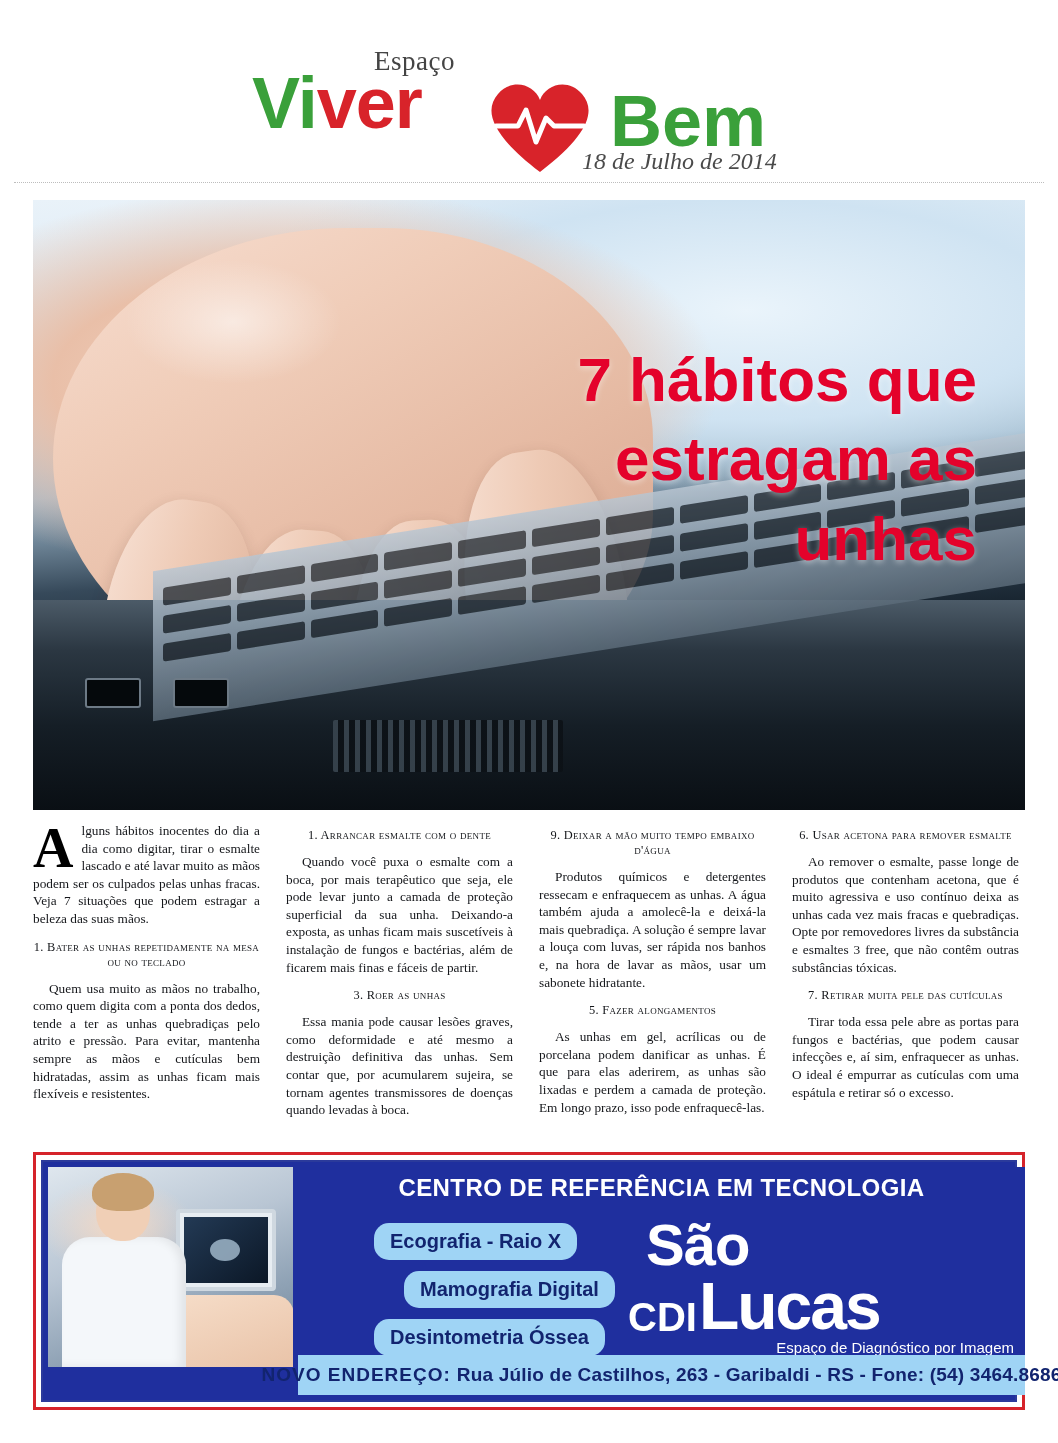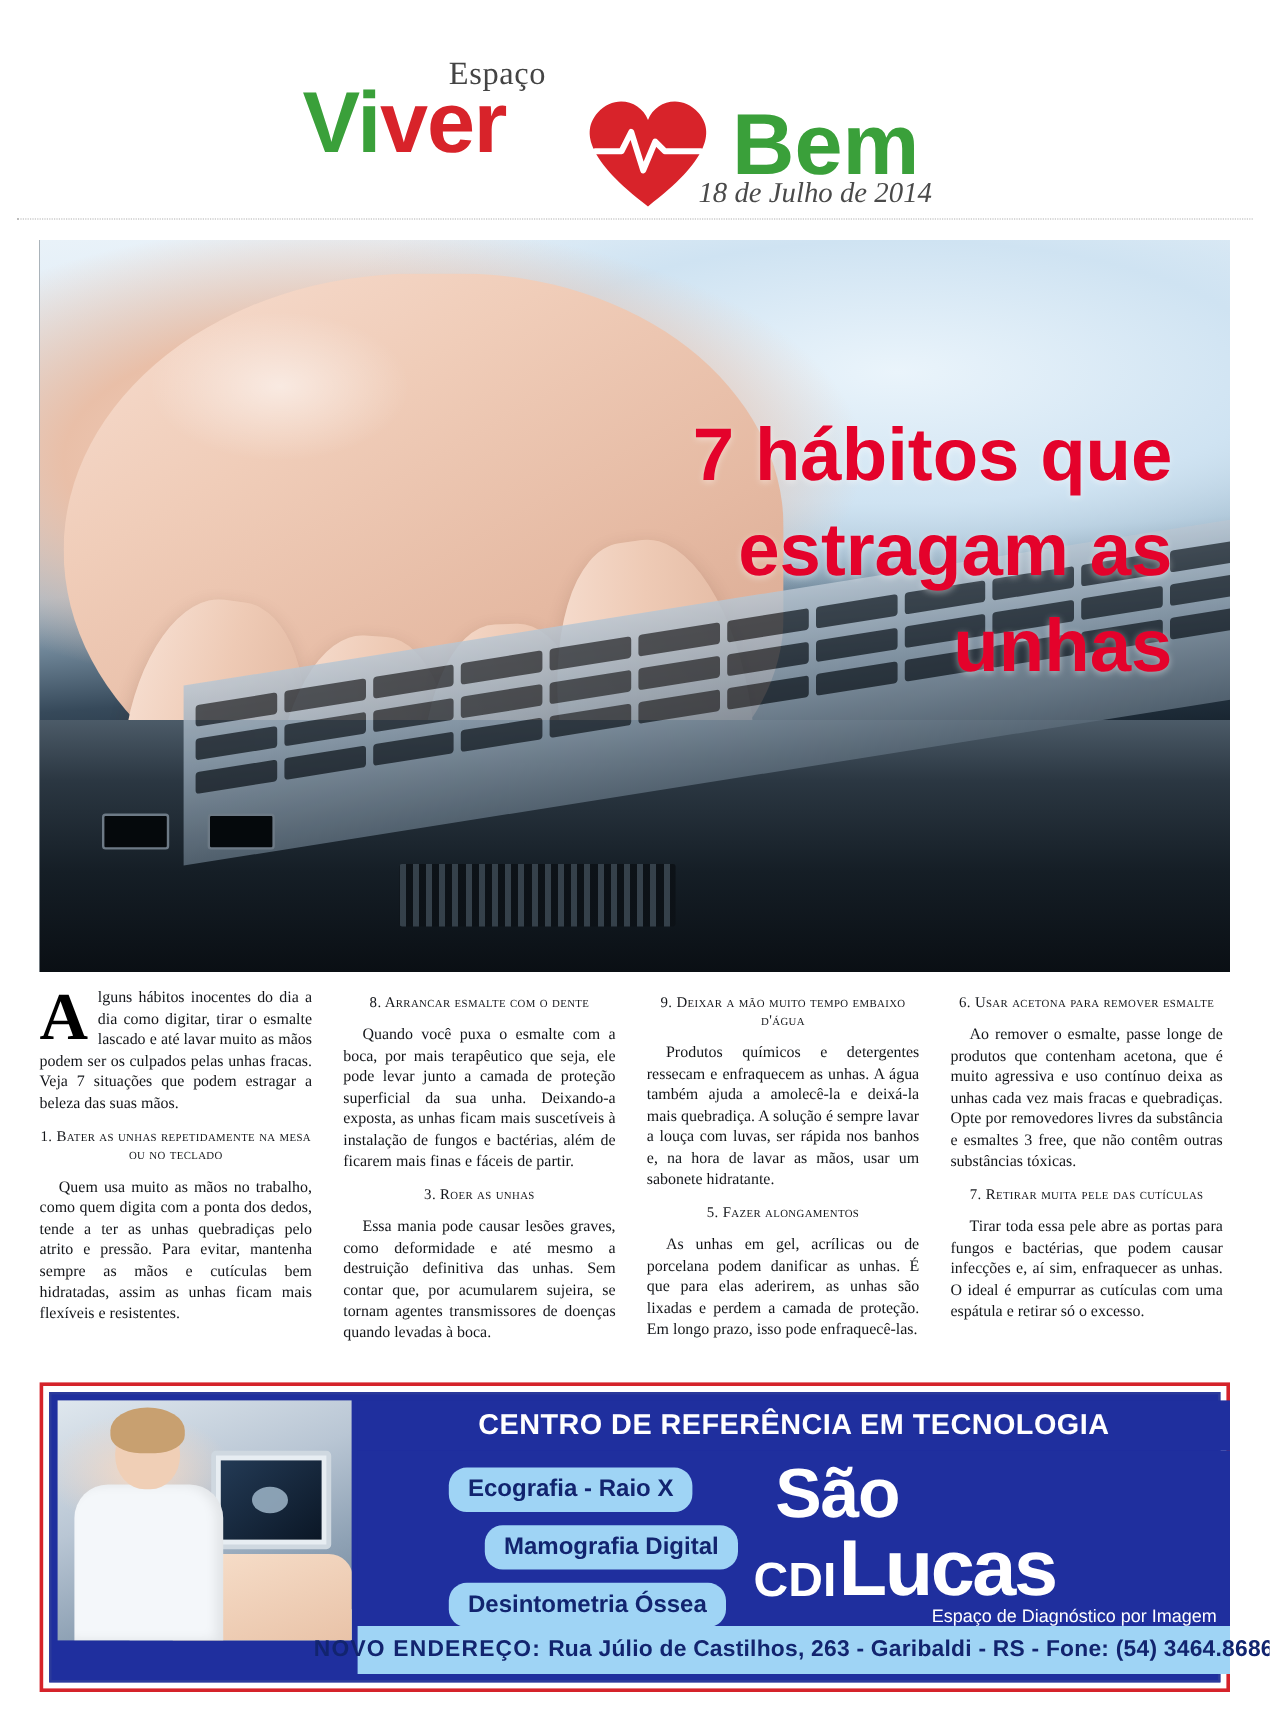--- a/index.html
+++ b/index.html
@@ -386,21 +386,21 @@
   <div class="article">
     <div class="cols">
 
       <div class="col">
         <p class="dropcap-p"><span class="dropcap">A</span><span>lguns hábitos inocentes do dia a dia como digitar, tirar o esmalte lascado e até lavar muito as mãos podem ser os culpados pelas unhas fracas. Veja 7 situações que podem estragar a beleza das suas mãos.</span></p>
         <div class="subhead">1. Bater as unhas repetidamente na mesa ou no teclado</div>
         <p class="indent">Quem usa muito as mãos no trabalho, como quem digita com a ponta dos dedos, tende a ter as unhas quebradiças pelo atrito e pressão. Para evitar, mantenha sempre as mãos e cutículas bem hidratadas, assim as unhas ficam mais flexíveis e resistentes.</p>
       </div>
 
       <div class="col">
-        <div class="subhead">8. Arrancar esmalte com o dente</div>
+        <div class="subhead">1. Arrancar esmalte com o dente</div>
         <p class="indent">Quando você puxa o esmalte com a boca, por mais terapêutico que seja, ele pode levar junto a camada de proteção superficial da sua unha. Deixando-a exposta, as unhas ficam mais suscetíveis à instalação de fungos e bactérias, além de ficarem mais finas e fáceis de partir.</p>
         <div class="subhead">3. Roer as unhas</div>
         <p class="indent">Essa mania pode causar lesões graves, como deformidade e até mesmo a destruição definitiva das unhas. Sem contar que, por acumularem sujeira, se tornam agentes transmissores de doenças quando levadas à boca.</p>
       </div>
 
       <div class="col">
         <div class="subhead">9. Deixar a mão muito tempo embaixo d'água</div>
         <p class="indent">Produtos químicos e detergentes ressecam e enfraquecem as unhas. A água também ajuda a amolecê-la e deixá-la mais quebradiça. A solução é sempre lavar a louça com luvas, ser rápida nos banhos e, na hora de lavar as mãos, usar um sabonete hidratante.</p>
         <div class="subhead">5. Fazer alongamentos</div>
         <p class="indent">As unhas em gel, acrílicas ou de porcelana podem danificar as unhas. É que para elas aderirem, as unhas são lixadas e perdem a camada de proteção. Em longo prazo, isso pode enfraquecê-las.</p>

